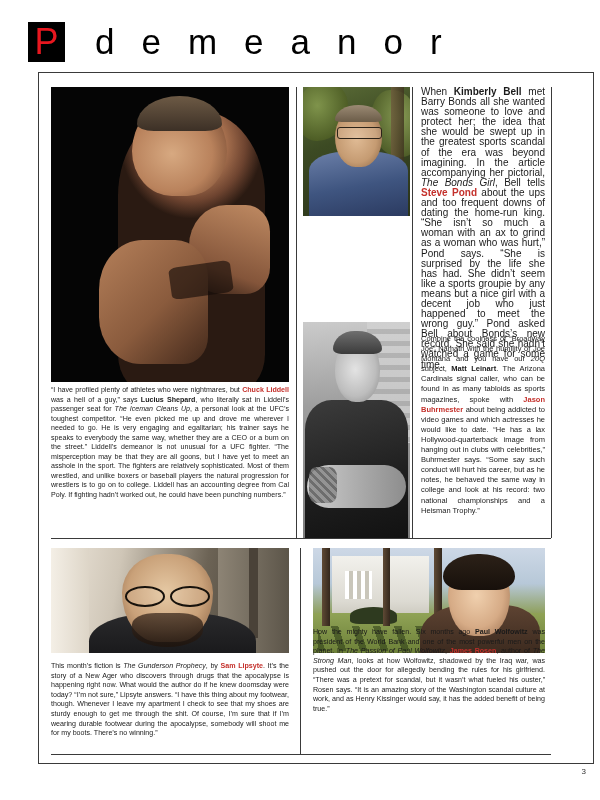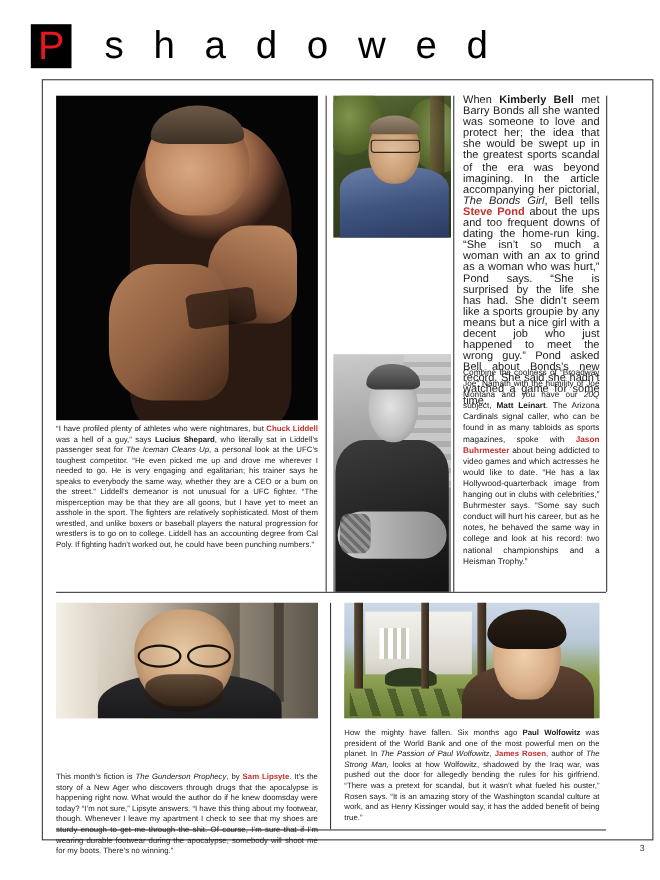--- a/index.html
+++ b/index.html
@@ -475,25 +475,24 @@
     width: 124px;
     font-size: 7.5px;
     line-height: 10.1px;
   }
   .text-fiction {
     left: 51px;
     top: 662px;
     width: 238px;
     font-size: 7.1px;
     line-height: 9.6px;
-    margin-top: 40px;
   }
   .text-wolfowitz {
     left: 313px;
-    top: 662px;
+    top: 628px;
     width: 232px;
     font-size: 7.1px;
     line-height: 9.6px;
   }
 
   b, strong { font-weight: 700; }
   i, em { font-style: italic; }
   .red { color: #c4302b; font-weight: 700; }
 
   
@@ -555,21 +554,21 @@
     color: #333;
   }
 </style>
 </head>
 <body>
 
 <div class="masthead">
   <div class="mast-p-box">
     <div class="mast-p-letter">P</div>
   </div>
-  <div class="mast-rest">shadowed</div>
+  <div class="mast-rest">demeanor</div>
 </div>
 
 <div class="page-frame"></div>
 
 <div class="photo photo-liddell">
   <div class="liddell-body"></div>
   <div class="liddell-shoulder"></div>
   <div class="liddell-arm"></div>
   <div class="liddell-tattoo"></div>
   <div class="liddell-head"></div>

